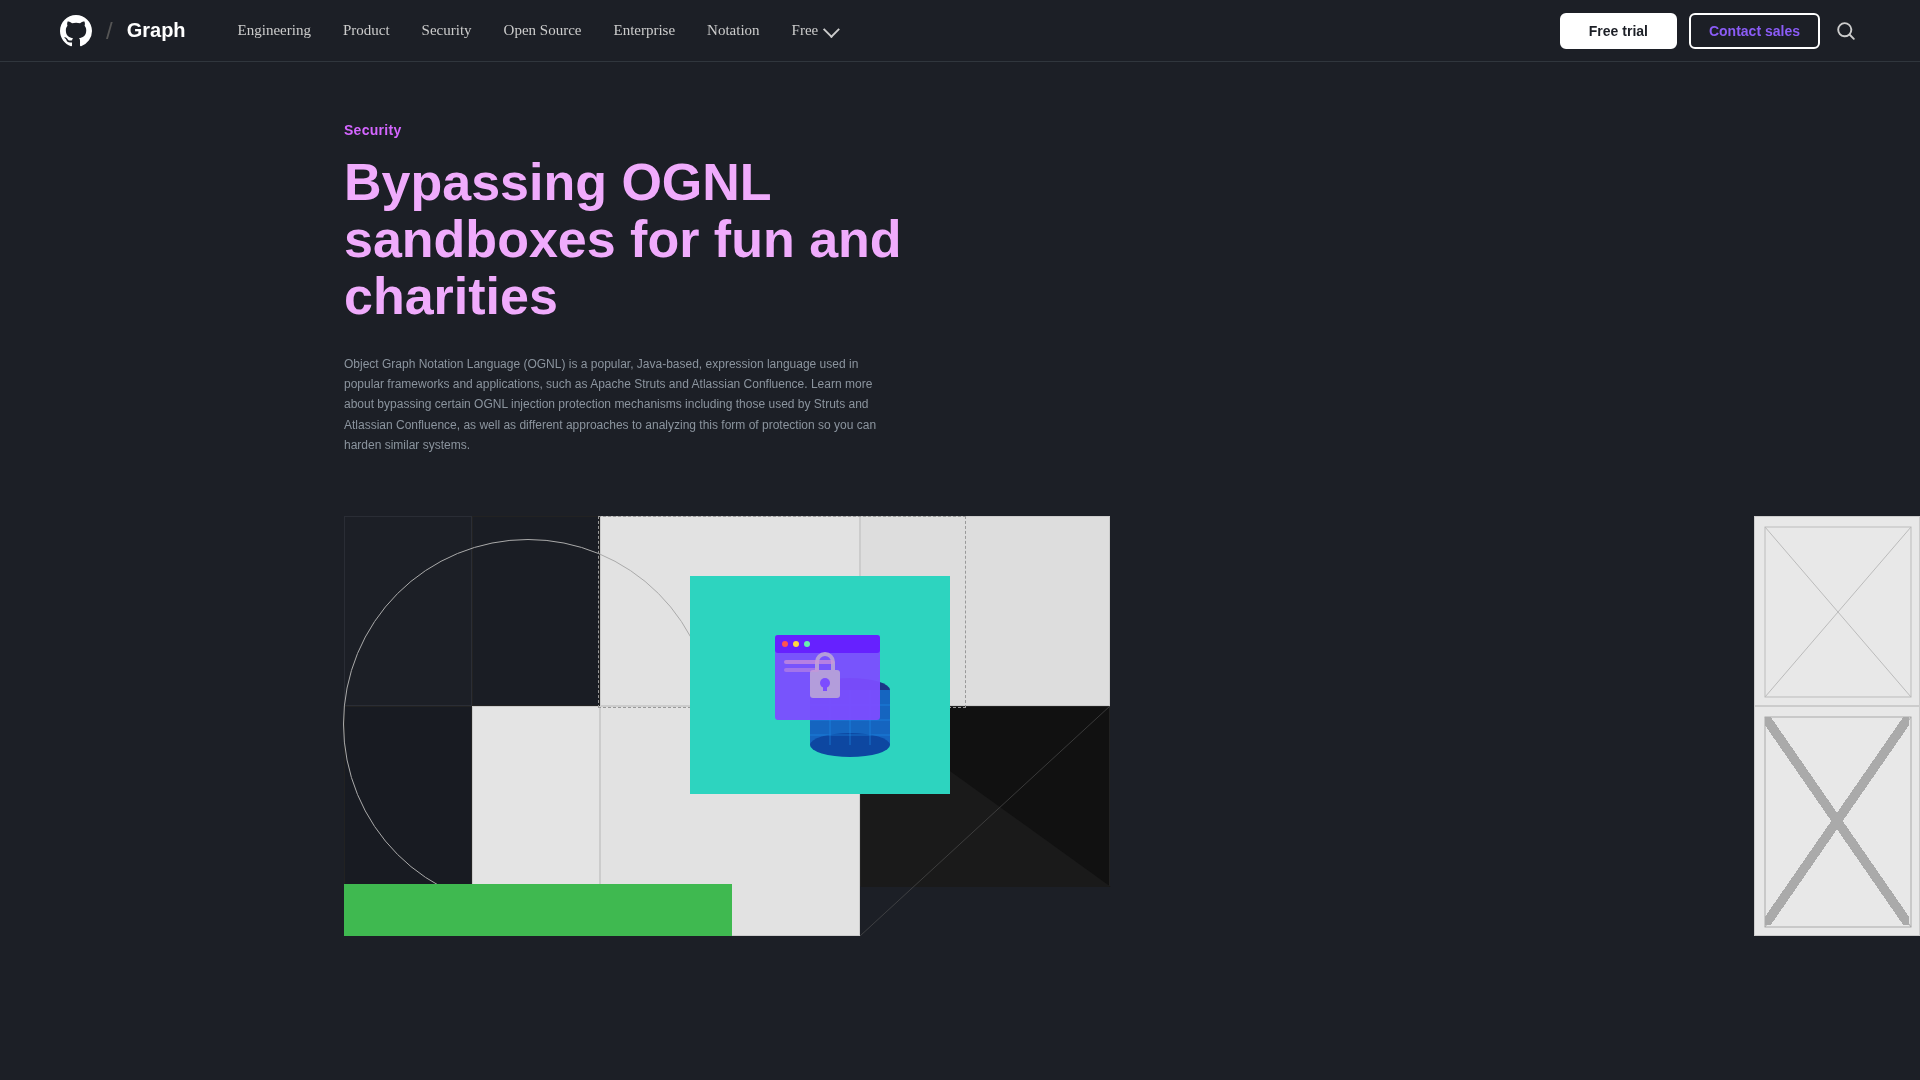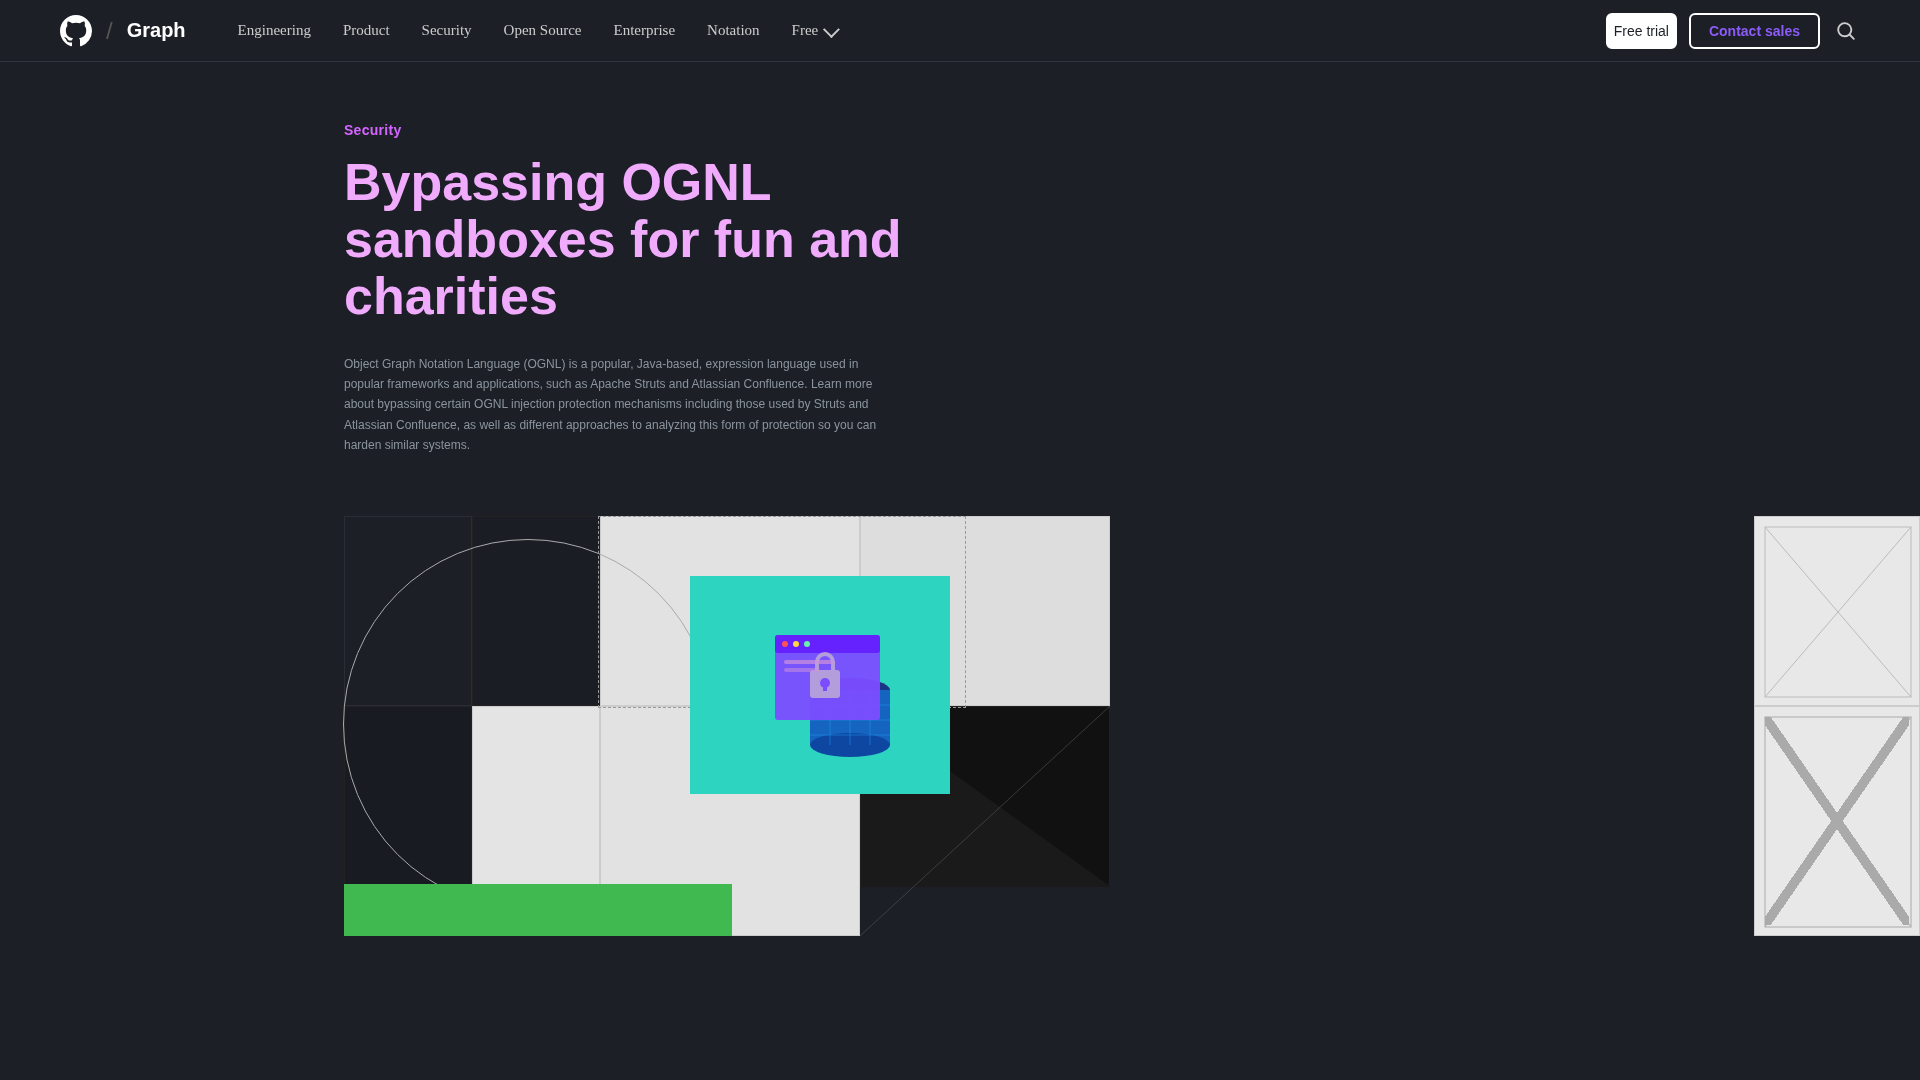--- a/index.html
+++ b/index.html
@@ -66,24 +66,24 @@
     .nav-actions {
       display: flex;
       align-items: center;
       gap: 12px;
       margin-left: auto;
     }
     .btn-free-trial {
       background: #fff;
       color: #1c1f26;
       border: 2px solid #fff;
-      padding: 8px 6px;
+      padding: 8px 27px;
       border-radius: 6px;
       font-size: 14px;
-      font-weight: 400;
+      font-weight: 700;
       cursor: pointer;
     }
     .btn-contact-sales {
       background: #1c1f26;
       color: #8b5cf6;
       border: 2px solid #fff;
       padding: 8px 18px;
       border-radius: 6px;
       font-size: 14px;
       font-weight: 600;

